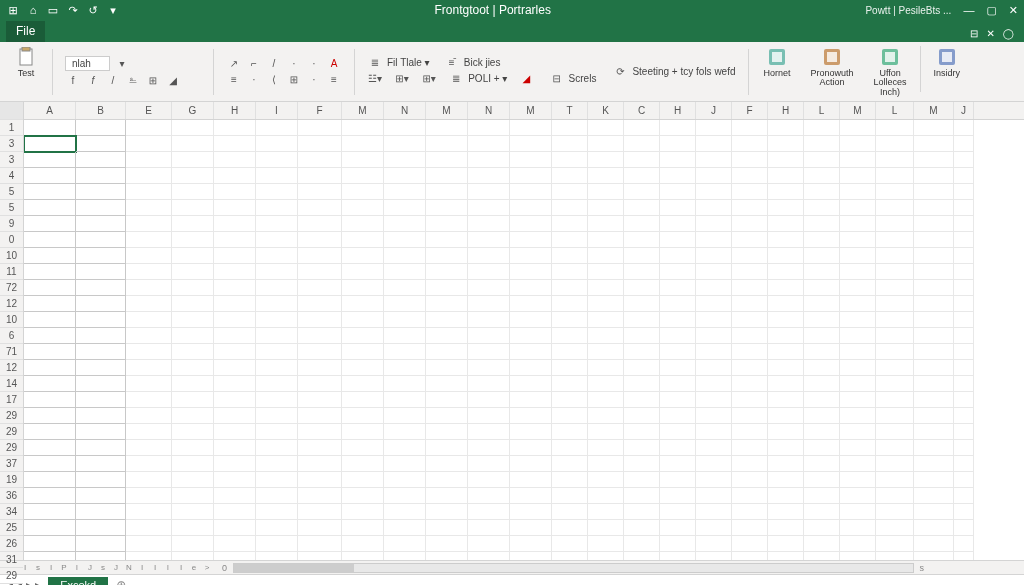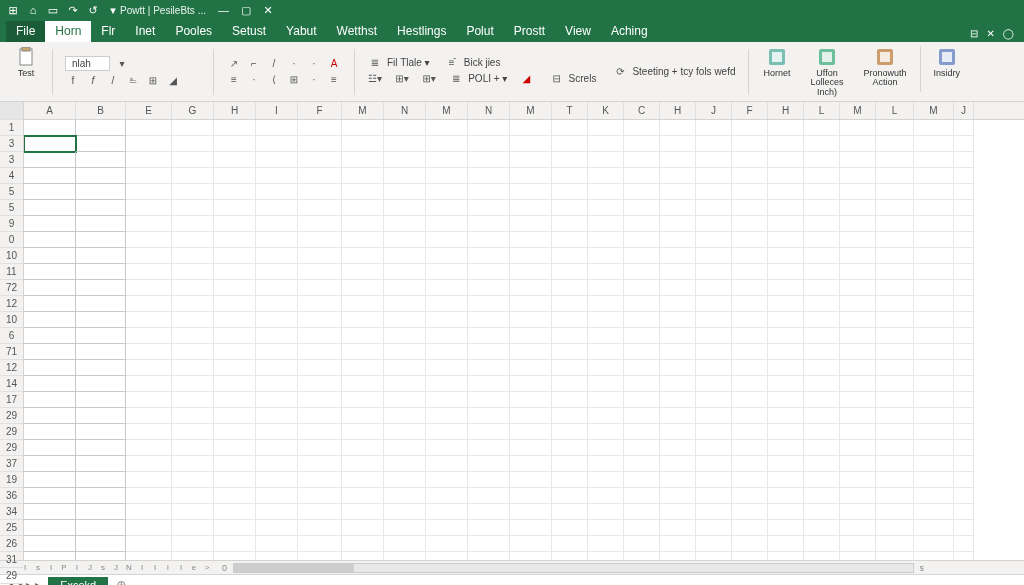--- a/index.html
+++ b/index.html
@@ -52,44 +52,31 @@
 
 <div class="titlebar">
   <div class="qat">
     <span>⊞</span>
     <span>⌂</span>
     <span>▭</span>
     <span>↷</span>
     <span>↺</span>
     <span>▾</span>
   </div>
+  <div class="title">Frontgtoot | Portrarles</div>
   <div class="user">Powtt | PesileBts ...</div>
   <div class="wincontrols">
     <span>—</span>
     <span>▢</span>
     <span>✕</span>
   </div>
 </div>
 
 <div class="menubar">
   <div class="tab" style="background:#1a5c38">File</div>
-  <div id="ribbon-tabs-container" style="display:flex">
-      <div class="tab active">Horn</div>
-      <div class="tab">Flr</div>
-      <div class="tab">Inet</div>
-      <div class="tab">Pooles</div>
-      <div class="tab">Setust</div>
-      <div class="tab">Yabut</div>
-      <div class="tab">Wetthst</div>
-      <div class="tab">Hestlings</div>
-      <div class="tab">Polut</div>
-      <div class="tab">Prostt</div>
-      <div class="tab">View</div>
-      <div class="tab">Aching</div>
-    </div>
   <div class="spacer"></div>
   <div class="right-icons">
     <span style="color:#fff;font-size:10px">⊟</span>
     <span style="color:#fff;font-size:10px">✕</span>
     <span style="color:#fff;font-size:10px">◯</span>
   </div>
 </div>
 
 <div class="ribbon">
   <div class="rgroup">
@@ -168,36 +155,36 @@
               <rect x="5" y="5" width="10" height="10" fill="#fff" opacity="0.8"></rect>
             </svg>
           </span>
           <span>Hornet</span>
         </div>
       </div>
       <div class="rgroup">
         <div class="bigbtn">
           <span class="ic">
             <svg width="20" height="20">
+              <rect x="2" y="2" width="16" height="16" rx="2" fill="#b73" opacity="0.7"></rect>
+              <rect x="5" y="5" width="10" height="10" fill="#fff" opacity="0.8"></rect>
+            </svg>
+          </span>
+          <span>Pronowuth<br>Action</span>
+        </div>
+      </div>
+      <div class="rgroup">
+        <div class="bigbtn">
+          <span class="ic">
+            <svg width="20" height="20">
               <rect x="2" y="2" width="16" height="16" rx="2" fill="#3a7" opacity="0.7"></rect>
               <rect x="5" y="5" width="10" height="10" fill="#fff" opacity="0.8"></rect>
             </svg>
           </span>
           <span>Uffon<br>Lolleces<br>Inch)</span>
-        </div>
-      </div>
-      <div class="rgroup">
-        <div class="bigbtn">
-          <span class="ic">
-            <svg width="20" height="20">
-              <rect x="2" y="2" width="16" height="16" rx="2" fill="#b73" opacity="0.7"></rect>
-              <rect x="5" y="5" width="10" height="10" fill="#fff" opacity="0.8"></rect>
-            </svg>
-          </span>
-          <span>Pronowuth<br>Action</span>
         </div>
       </div>
       <div class="rsep"></div>
       <div class="rgroup">
         <div class="bigbtn">
           <span class="ic">
             <svg width="20" height="20">
               <rect x="2" y="2" width="16" height="16" rx="2" fill="#57b" opacity="0.7"></rect>
               <rect x="5" y="5" width="10" height="10" fill="#fff" opacity="0.8"></rect>
             </svg>

